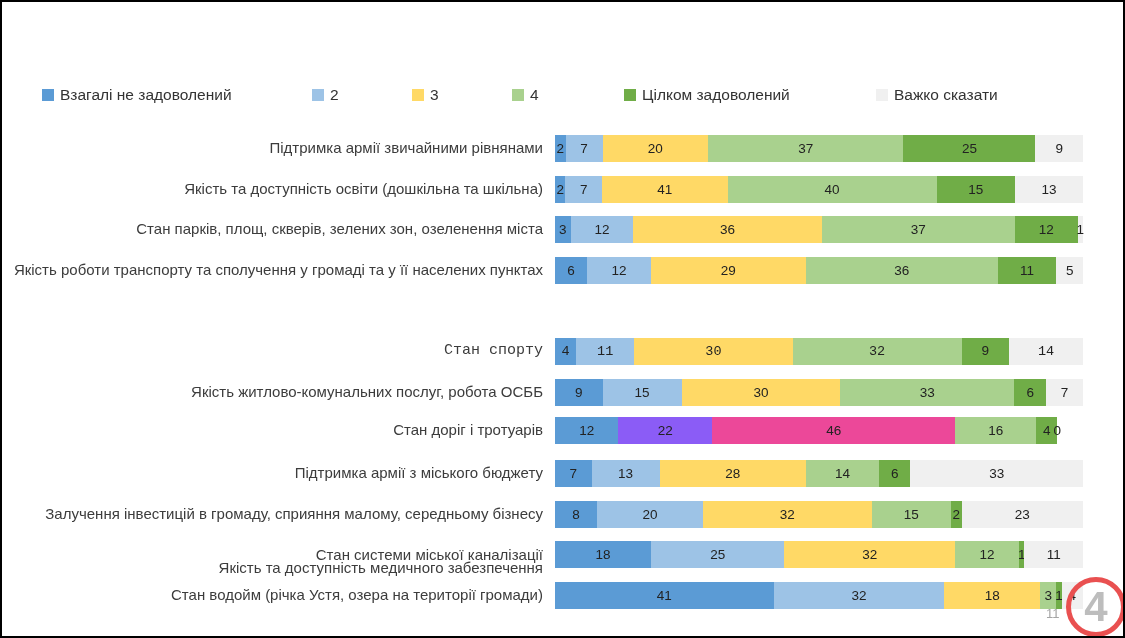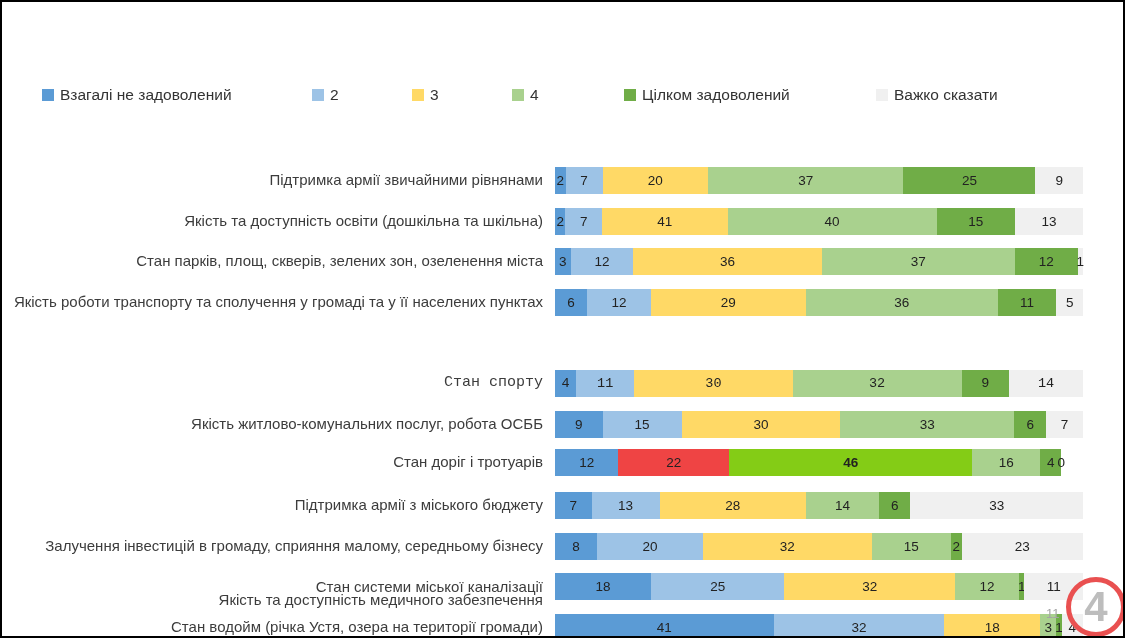--- a/index.html
+++ b/index.html
@@ -12,21 +12,21 @@
     position:absolute; top:20px; left:0; width:100%;
     text-align:center; font-size:24.5px; color:#3d3d3d; letter-spacing:-0.2px;
   }
   .legend{position:absolute; top:0; left:0; width:100%; height:0;}
   .legend-item{
     position:absolute; top:84px; display:flex; align-items:center; gap:6px;
     font-size:15.5px; color:#333; white-space:nowrap;
   }
   .swatch{width:12px; height:12px; flex:0 0 12px; display:inline-block;}
   .rows{position:absolute; inset:0;}
-  .row{position:absolute; left:0; height:27px; display:flex; align-items:center;margin-top:32px;}
+  .row{position:absolute; left:0; height:27px; display:flex; align-items:center;}
   .row-label{
     width:541px; padding-right:12px; flex:0 0 541px; box-sizing:content-box;
     display:flex; align-items:center; justify-content:flex-end;
     text-align:right; font-size:15px; line-height:1.25; color:#3c3c3c;
   }
   .row-bar{position:relative; width:528px; height:27px; display:flex;}
   .seg{
     height:100%; display:flex; align-items:center; justify-content:center;
     font-size:13.5px; color:#222; overflow:visible;
   }
@@ -235,27 +235,27 @@
             <span class="seg-val">7</span>
           </div>
         </div>
       </div>
       <div class="row" style="top: 415px;">
         <div class="row-label">Стан доріг і тротуарів</div>
         <div class="row-bar">
           <div class="seg" style="width: 63.36px; background: rgb(91, 155, 213);">
             <span class="seg-val">12</span>
           </div>
-          <div class="seg" style="width: 111px; background: #ef4444;">
+          <div class="seg" style="width: 94px; background: #8b5cf6;">
             <span class="seg-val">22</span>
           </div>
-          <div class="seg" style="width: 242.88px; background: #84cc16; font-weight: bold;">
+          <div class="seg" style="width: 242.88px; background: #ec4899;">
             <span class="seg-val">46</span>
           </div>
-          <div class="seg" style="width: 68px; background: rgb(169, 209, 142);">
+          <div class="seg" style="width: 81px; background: rgb(169, 209, 142);">
             <span class="seg-val">16</span>
           </div>
           <div class="seg" style="width: 21.12px; background: rgb(112, 173, 71);">
             <span class="seg-val">4</span>
           </div>
           <div class="seg" style="width: 0px; background: rgb(240, 240, 240);">
             <span class="seg-val">0</span>
           </div>
         </div>
       </div>

